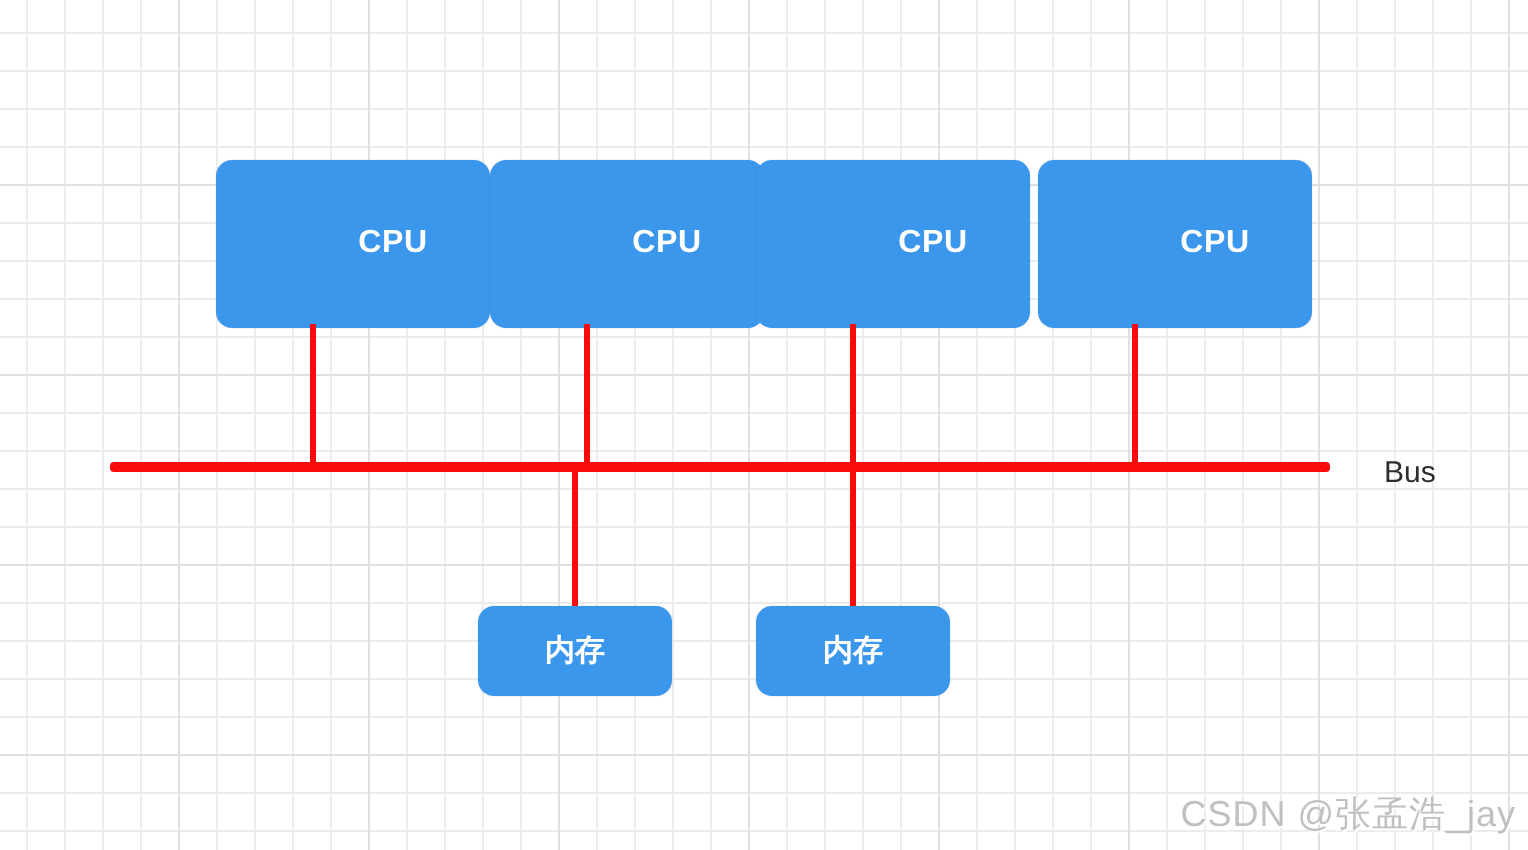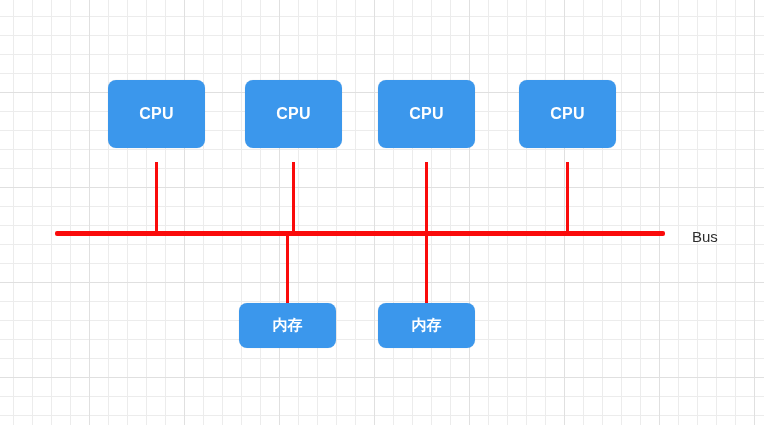--- a/index.html
+++ b/index.html
@@ -35,21 +35,21 @@
     position: absolute;
     background: var(--node-fill);
     color: var(--node-text);
     border-radius: 8px;
     display: flex;
     align-items: center;
     justify-content: center;
     font-weight: 600;
     box-shadow: 0 0 0 0.5px rgba(0,0,0,0.04);
   }
-  .cpu-node  { width: 97px; height: 68px; top: 80px;  font-size: 16px; letter-spacing: 0.3px; }
+  .cpu-node  { width: 97px; height: 84px; top: 80px;  font-size: 16px; letter-spacing: 0.3px; padding-left: 40px; }
   .mem-node  { width: 97px; height: 45px; top: 303px; font-size: 15px; text-align: right; }
   .connector {
     position: absolute;
     width: 3px;
     background: var(--line-red);
   }
   .cpu-conn { top: 162px; height: 71px; }
   .mem-conn { top: 235px; height: 69px; }
   .bus-line {
     position: absolute;
@@ -104,14 +104,15 @@
   <div class="connector mem-conn" style="left:286px;"></div>
   <div class="connector mem-conn" style="left:425px;"></div>
 
   <div class="node mem-node" style="left:239px;">
     <span>内存</span>
   </div>
   <div class="node mem-node" style="left:378px;">
     <span>内存</span>
   </div>
 
+  <div class="watermark">CSDN @张孟浩_jay</div>
 
 </div>
 
 </body></html>

